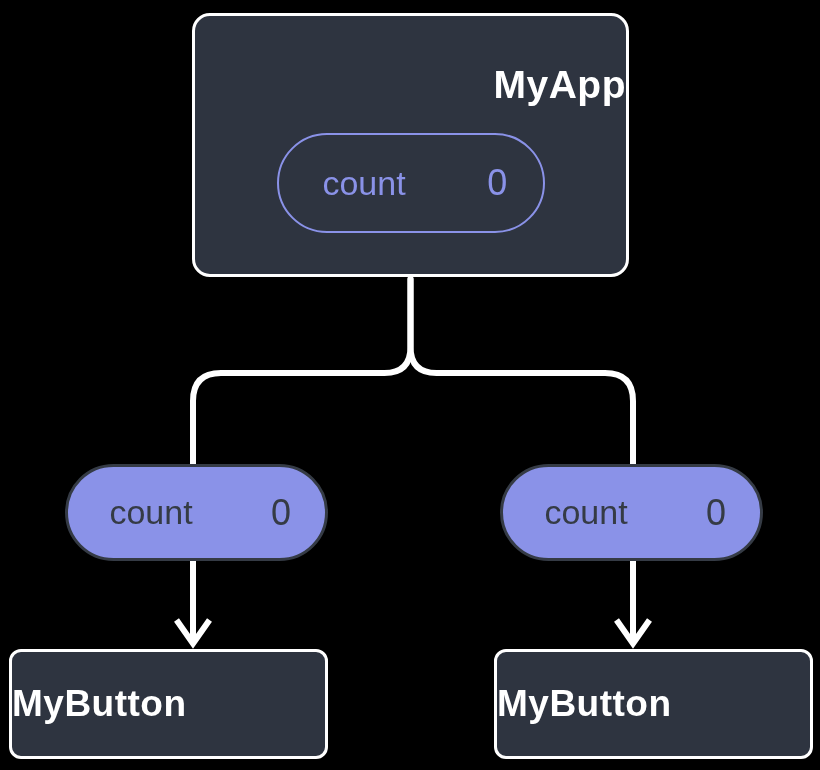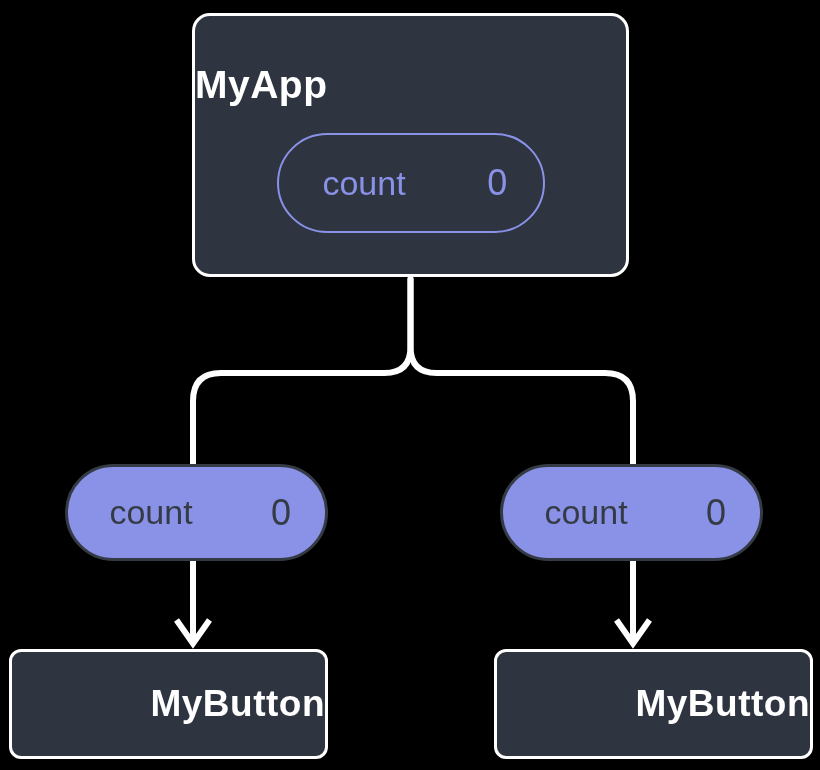--- a/index.html
+++ b/index.html
@@ -19,21 +19,21 @@
   .stage{position:relative;width:820px;height:770px;background:var(--background);}
 
   .connectors{position:absolute;left:0;top:0;width:820px;height:770px;z-index:1;}
   .connectors path{stroke:var(--connector);stroke-width:6;fill:none;}
   .connectors .branch{stroke-linecap:round;}
   .connectors .arrowhead{stroke-linecap:butt;stroke-linejoin:miter;}
 
   .node{position:absolute;background:var(--box-fill);border:3px solid var(--box-border);z-index:2;}
 
   .root-node{left:192px;top:13px;width:437px;height:264px;border-radius:18px;}
-  .root-title{margin-top:47px;text-align:left;font-size:39px;font-weight:700;
+  .root-title{margin-top:47px;text-align:right;font-size:39px;font-weight:700;
     color:var(--light-ink);letter-spacing:0.5px;}
 
   .pill{display:flex;align-items:center;border-radius:60px;overflow:hidden;z-index:2;}
 
   .state-pill{position:absolute;left:50%;top:117px;transform:translateX(-50%);
     width:268px;height:100px;border:2.5px solid var(--pill-accent);
     background:transparent;color:var(--pill-accent);}
   .state-pill .pill-name{width:171px;}
   .state-pill .pill-divider{width:2.5px;background:var(--pill-accent);}
 
@@ -42,21 +42,21 @@
   .prop-pill .pill-name{width:166px;}
   .prop-pill .pill-divider{width:3px;background:var(--dark-ink);}
   .prop-pill-left{left:65px;}
   .prop-pill-right{left:500px;}
 
   .pill-name,.pill-value{display:flex;align-items:center;justify-content:center;
     font-size:34px;font-weight:400;}
   .pill-value{flex:1;font-size:36px;}
 
   .child-node{width:319px;height:110px;border-radius:12px;
-    display:flex;align-items:center;justify-content:flex-end;}
+    display:flex;align-items:center;justify-content:flex-start;}
   .child-node-left{left:9px;top:649px;}
   .child-node-right{left:494px;top:649px;}
   .child-title{font-size:37px;font-weight:700;color:var(--light-ink);letter-spacing:0.5px;}
 </style>
 </head>
 <body>
 
 <div class="stage">
 
   <svg class="connectors" viewBox="0 0 820 770" xmlns="http://www.w3.org/2000/svg">

